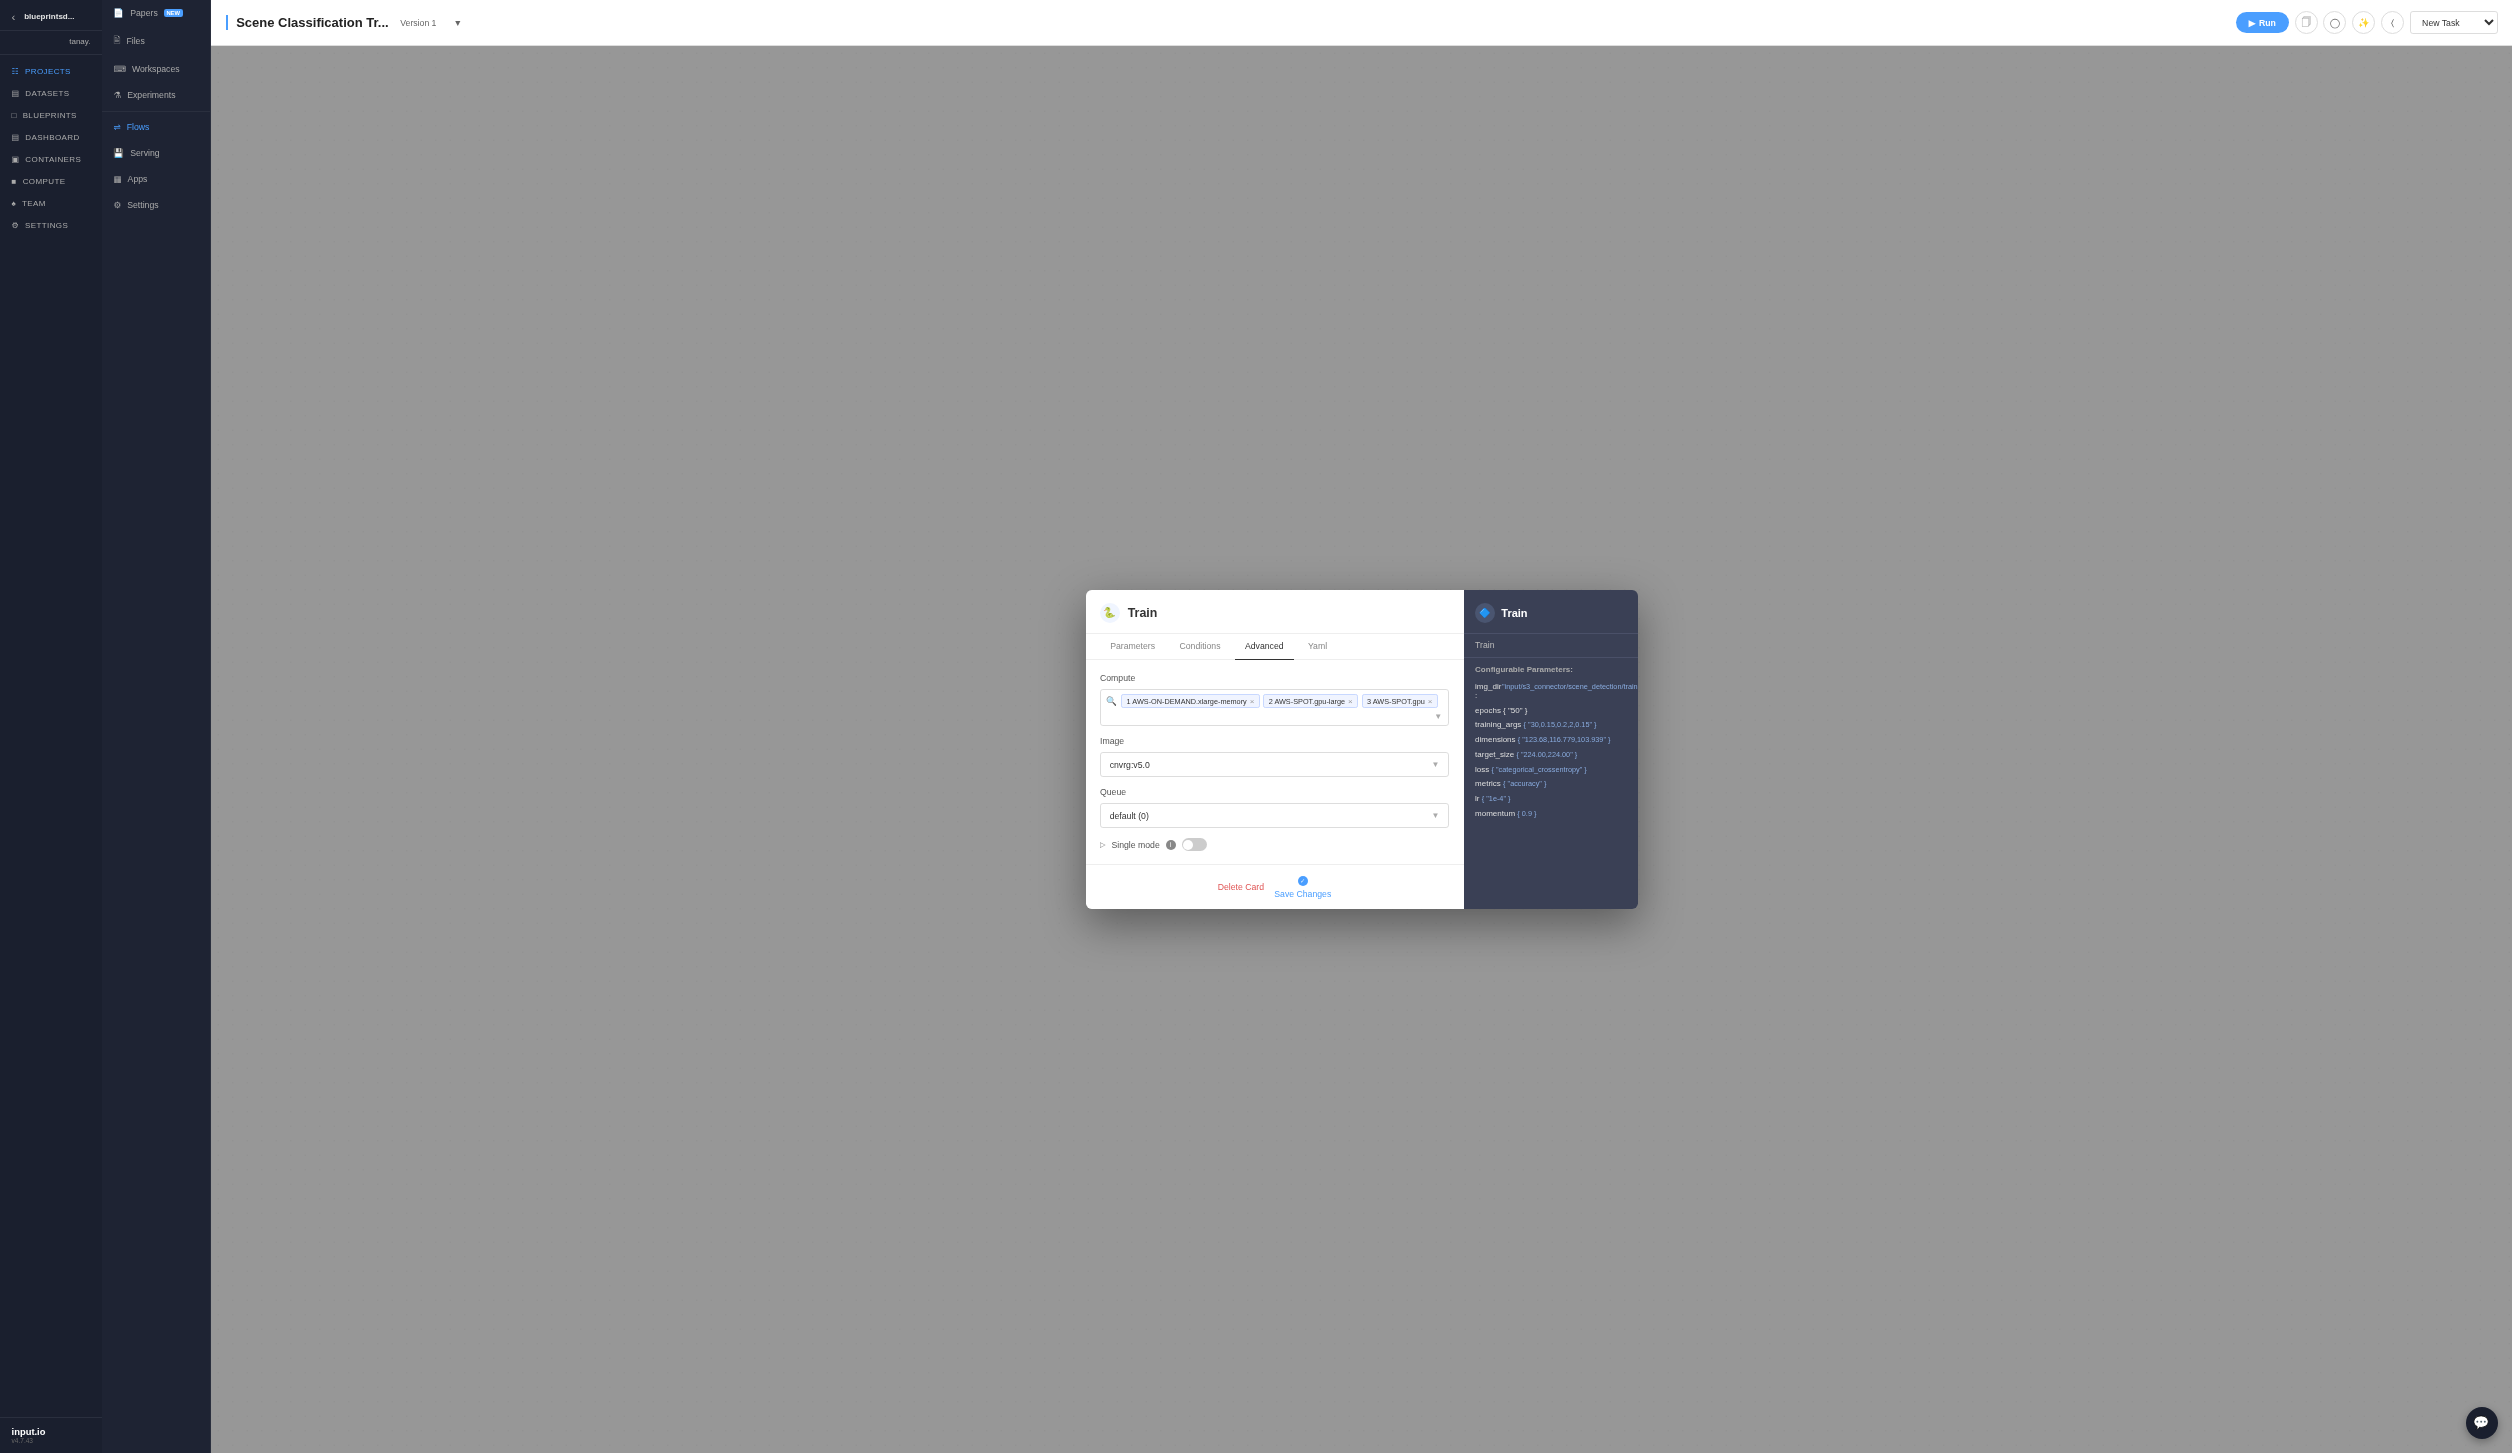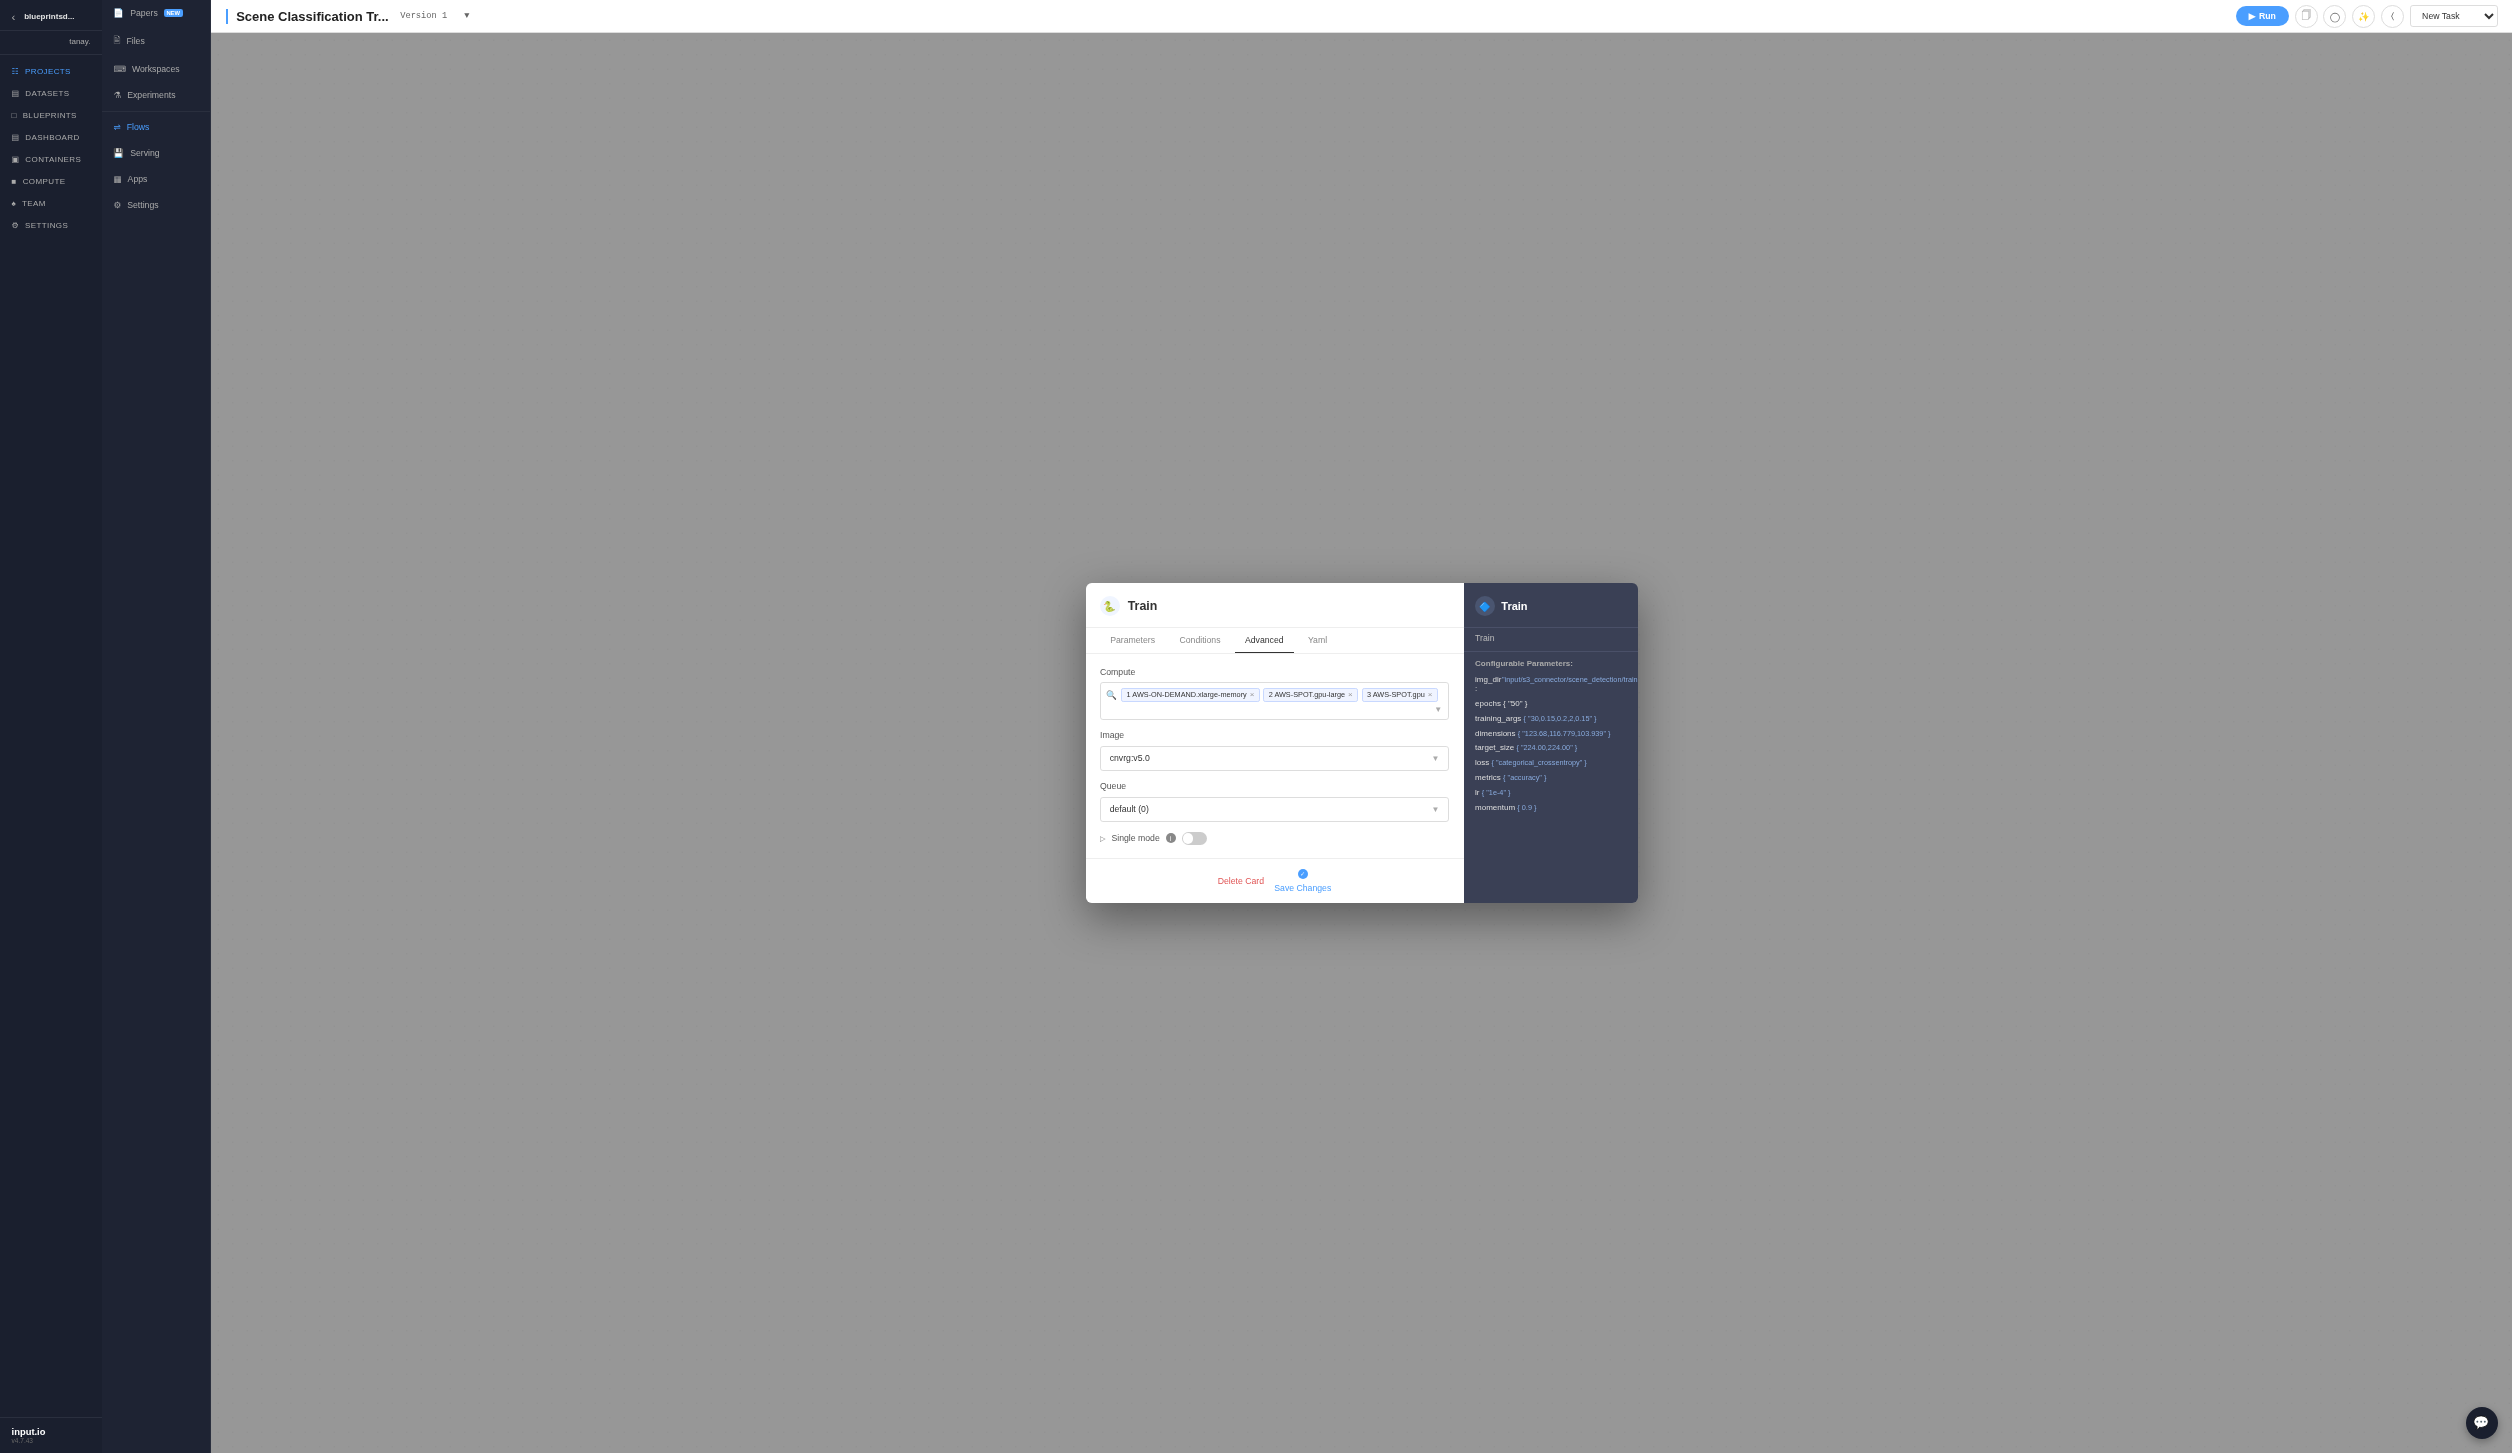--- a/index.html
+++ b/index.html
@@ -84,39 +84,38 @@
       background: #e8e8e8;
     }
 
     
     .topbar {
       background: #fff;
       border-bottom: 0.7px solid #ddd;
       display: flex;
       align-items: center;
       padding: 0 14.5px;
-      height: 33px;
+      height: 46px;
       flex-shrink: 0;
       gap: 11.6px;
     }
     .topbar-title {
       font-size: 13px;
       font-weight: 600;
       color: #222;
       border-left: 2.2px solid #4a9eff;
       padding-left: 8.7px;
     }
     .topbar-version {
       display: flex;
       align-items: center;
       gap: 17px;
       font-size: 8.7px;
       color: #666;
       cursor: pointer;
-      font-family: Liberation Mono, monospace;
     }
     .topbar-actions {
       margin-left: auto;
       display: flex;
       align-items: center;
       gap: 5.8px;
     }
     .btn-run {
       background: #4a9eff;
       color: #fff;

